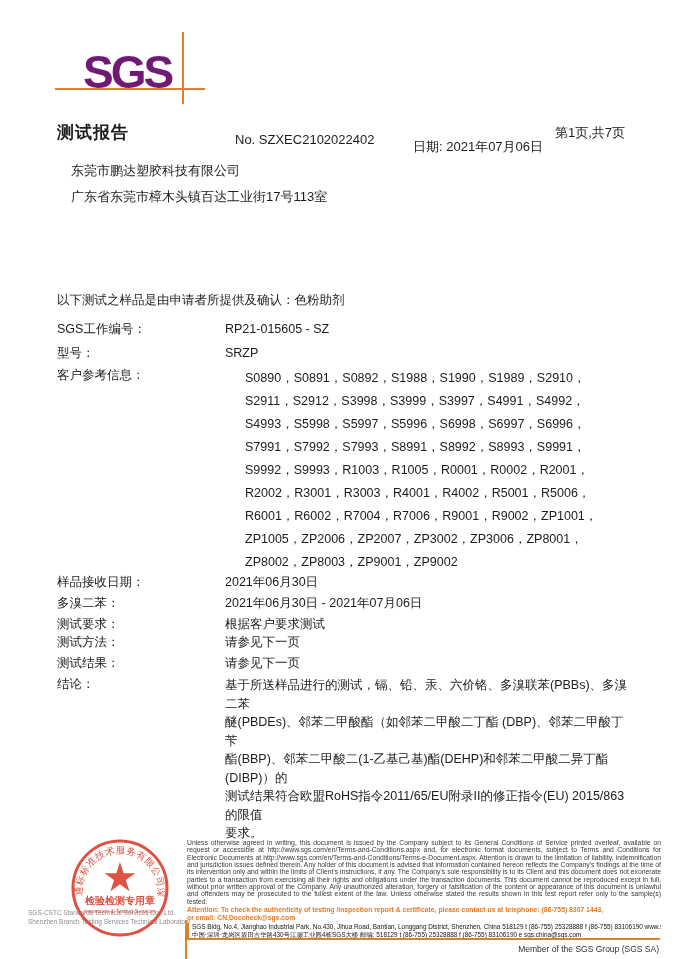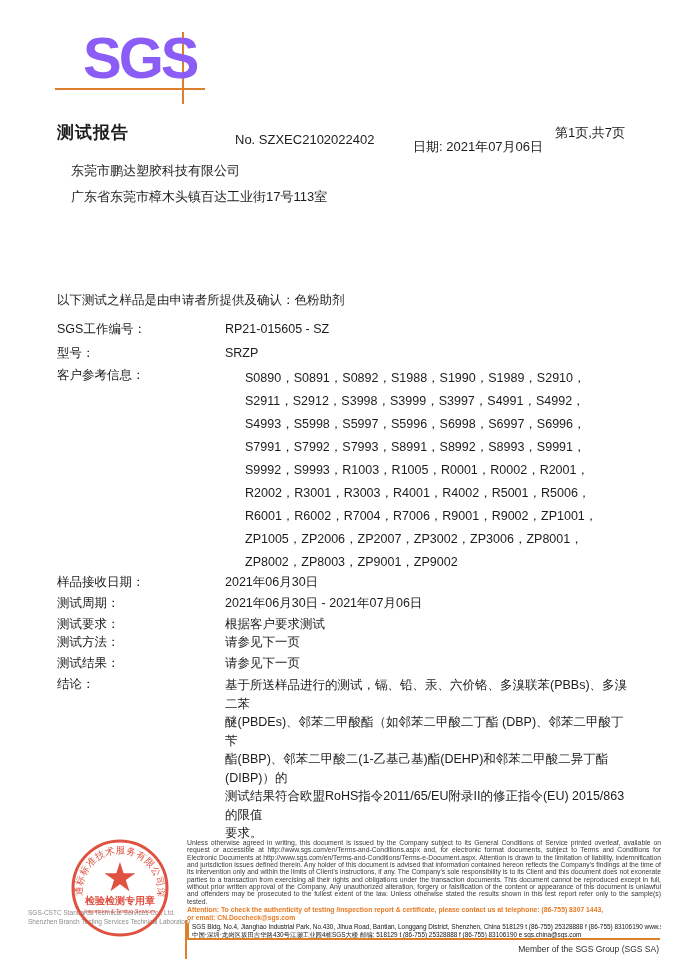--- a/index.html
+++ b/index.html
@@ -3,22 +3,22 @@
 <meta charset="utf-8">
 <style>
   html,body{margin:0;padding:0;background:#ffffff;}
   .page{
     position:relative;width:677px;height:959px;background:#ffffff;overflow:hidden;
     font-family:"Liberation Sans",sans-serif;color:#1c1c1c;
   }
   
   .logo-block{position:absolute;left:55px;top:26px;width:170px;height:82px;}
   .logo-text{
-    position:absolute;left:28px;top:2px;font-size:58px;font-weight:700;
-    color:#8b5cf6;letter-spacing:-3px;line-height:60px;
+    position:absolute;left:28px;top:16px;font-size:46px;font-weight:700;
+    color:#701a75;letter-spacing:-3px;line-height:60px;
   }
   .logo-hline{position:absolute;left:0;top:62px;width:150px;height:2px;background:#dd7f2b;}
   .logo-vline{position:absolute;left:127px;top:6px;width:2px;height:72px;background:#dd7f2b;}
   
   .title-row{position:absolute;left:57px;top:121px;width:600px;height:22px;}
   .report-title{position:absolute;left:0;top:0;font-size:17px;font-weight:700;letter-spacing:1px;}
   .report-no{position:absolute;left:178px;top:3px;font-size:13px;margin-top:8px;}
   .report-date{position:absolute;left:356px;top:17px;font-size:13px;}
   .page-info{position:absolute;left:498px;top:3px;font-size:13px;}
   
@@ -100,21 +100,21 @@
             <div class="vline">ZP8002，ZP8003，ZP9001，ZP9002</div>
           </div>
         </div>
         <div class="field-row">
           <div class="field-label">样品接收日期：</div>
           <div class="field-value">
             <div class="vline">2021年06月30日</div>
           </div>
         </div>
         <div class="field-row">
-          <div class="field-label">测试周期：</div>
+          <div class="field-label">多溴二苯：</div>
           <div class="field-value">
             <div class="vline">2021年06月30日 - 2021年07月06日</div>
           </div>
         </div>
         <div class="field-row">
           <div class="field-label">测试要求：</div>
           <div class="field-value">
             <div class="vline">根据客户要求测试</div>
           </div>
         </div>

